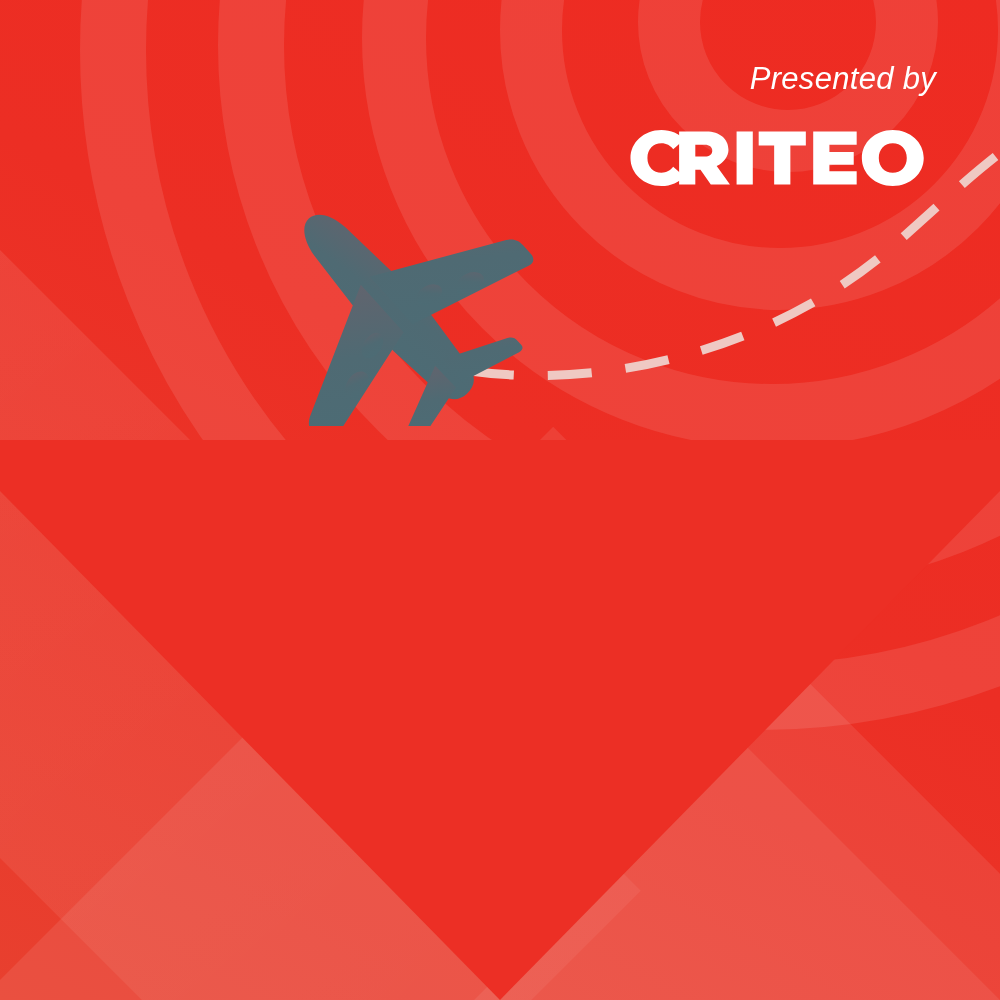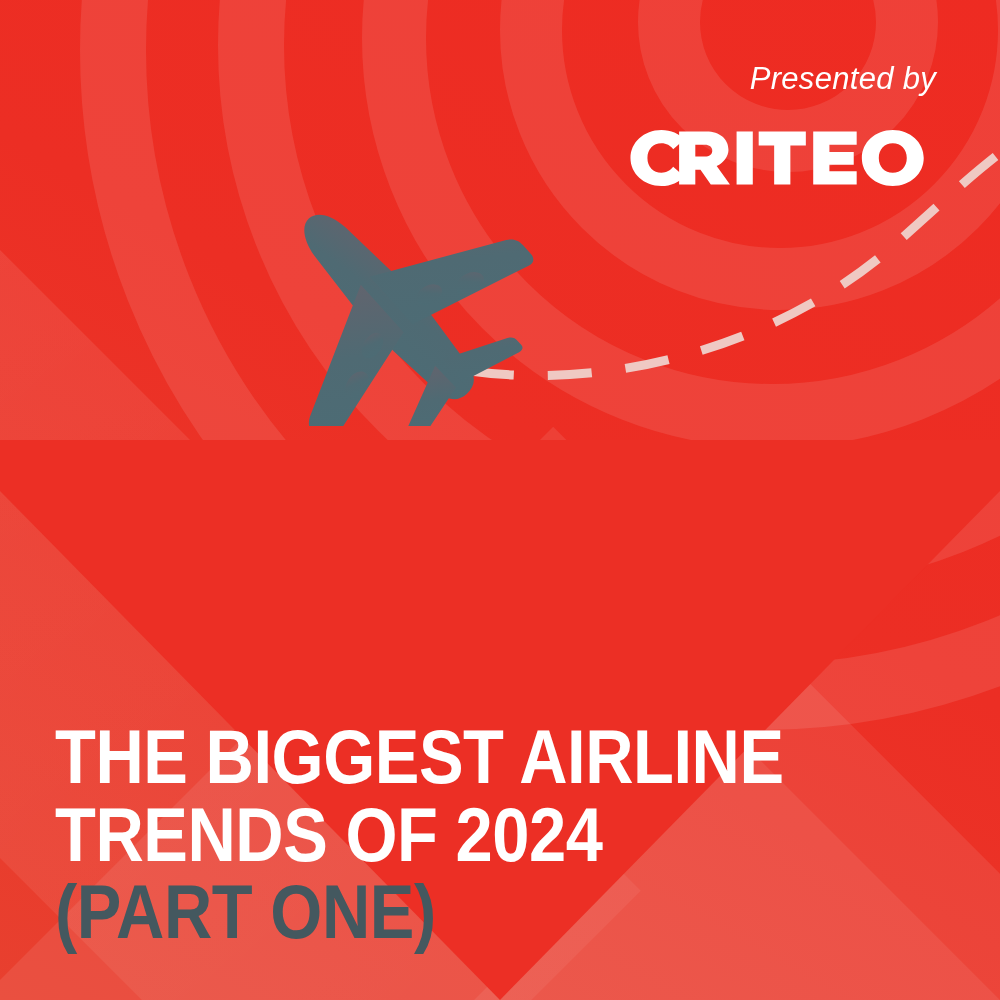--- a/index.html
+++ b/index.html
@@ -248,19 +248,14 @@
 
     <path d="M176 2 L 176 21 L 197 21 L 197 74 L 219 74 L 219 21 L 240 21 L 240 2 Z" fill="#FFFFFF"></path>
 
     <path d="M250 2 L 250 74 L 309 74 L 309 56 L 272 56 L 272 47 L 305 47 L 305 30 L 272 30 L 272 20 L 309 20 L 309 2 Z" fill="#FFFFFF"></path>
 
     <path d="M358 0 C 334 0 316 17 316 38 C 316 59 334 76 358 76 C 382 76 400 59 400 38 C 400 17 382 0 358 0 Z
              M 358 18 C 369 18 377 26 377 38 C 377 50 369 58 358 58 C 347 58 339 50 339 38 C 339 26 347 18 358 18 Z" fill="#FFFFFF"></path>
   </svg>
 
 
-  <div id="headline-block">
-    <span class="headline-line white">THE BIGGEST AIRLINE</span>
-    <span class="headline-line white">TRENDS OF 2024</span>
-    <span class="headline-line slate">(PART ONE)</span>
-  </div>
 
 </div>
 
 </body></html>

